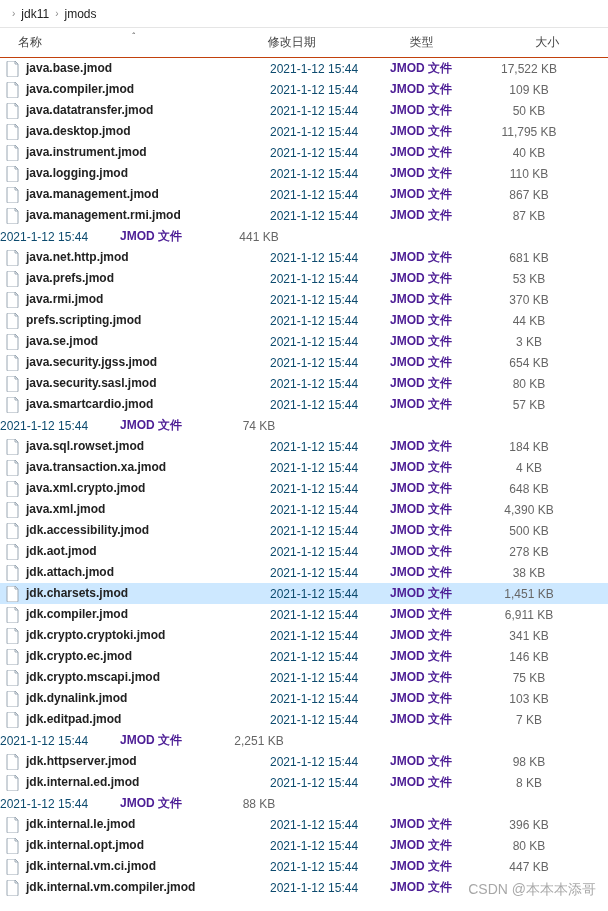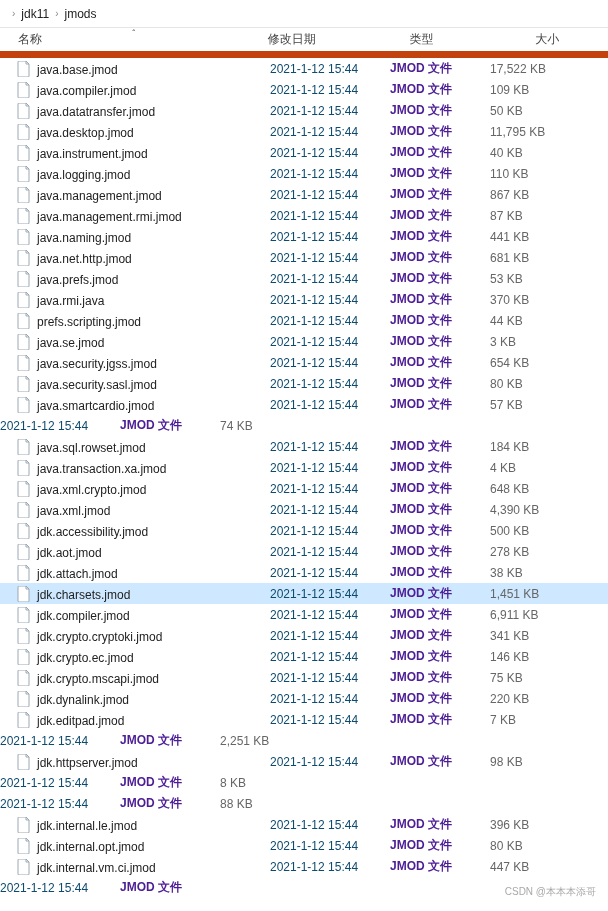--- a/index.html
+++ b/index.html
@@ -23,21 +23,21 @@
   }
   .breadcrumb .chev {
     color: #8a8a8a;
     margin: 0 6px;
     font-size: 10px;
   }
   .headers {
     display: flex;
     align-items: center;
     height: 30px;
-    border-bottom: 7px solid #c2410c;
+    border-bottom: 1px solid #c2410c;
     background: #fff;
     user-select: none;
     position: relative;
   }
   .col-name  { width: 270px; padding-left: 18px; }
   .col-date  { width: 120px; }
   .col-type  { width: 100px; margin-left: 23px; }
   .col-size  { width: 100px; text-align: center; padding-right: 22px; }
   .hd {
     color: #444;
@@ -56,33 +56,33 @@
   .row {
     display: flex;
     align-items: center;
     height: 21px;
     font-size: 12px;
   }
   .row.selected {
     background: #cde8ff;
   }
   .row .cell { overflow: hidden; white-space: nowrap; text-overflow: ellipsis; }
-  .row .c-name  { width: 270px; padding-left: 17px; display: flex; align-items: flex-end; gap: 6px; }
+  .row .c-name  { width: 270px; padding-left: 6px; display: flex; align-items: flex-start; gap: 6px; font-weight: bold; }
   .row .c-date  { width: 120px; color: #0c4a6e; }
   .row .c-type  { width: 100px; color: #4c1d95; font-weight: bold; }
-  .row .c-size  { width: 100px; text-align: left; padding-right: 22px; color: #666; }
+  .row .c-size  { width: 100px; text-align: center; padding-right: 22px; color: #666; }
   .file-icon { width: 14px; height: 16px; display: inline-flex; align-items: center; justify-content: center; flex-shrink: 0; }
   .file-icon svg { width: 14px; height: 16px; }
   .fname { color: #222; }
   .watermark {
     position: absolute;
     right: 12px;
     bottom: 12px;
     color: rgba(120,120,120,0.65);
-    font-size: 10px;
+    font-size: 14px;
     pointer-events: none;
   }
 </style>
 </head>
 <body>
 
 <div class="breadcrumb">
   <span class="chev">›</span>
   <span>jdk11</span>
   <span class="chev">›</span>
@@ -212,29 +212,20 @@
             <path d="M9 0 v3 h3" fill="none" stroke="#9aa7b3" stroke-width="1"></path>
           </svg>
         </span>
         <span class="fname">java.management.rmi.jmod</span>
       </div>
       <div class="cell c-date">2021-1-12 15:44</div>
       <div class="cell c-type">JMOD 文件</div>
       <div class="cell c-size">87 KB</div>
     </div>
     <div class="row">
-      <div class="cell c-name">
-        <span class="file-icon">
-          <svg viewBox="0 0 14 16">
-            <path d="M2 0 h7 l3 3 v12 a1 1 0 0 1 -1 1 H2 a1 1 0 0 1 -1 -1 V1 a1 1 0 0 1 1 -1 z" fill="#fff" stroke="#9aa7b3" stroke-width="1"></path>
-            <path d="M9 0 v3 h3" fill="none" stroke="#9aa7b3" stroke-width="1"></path>
-          </svg>
-        </span>
-        <span class="fname">java.naming.jmod</span>
-      </div>
       <div class="cell c-date">2021-1-12 15:44</div>
       <div class="cell c-type">JMOD 文件</div>
       <div class="cell c-size">441 KB</div>
     </div>
     <div class="row">
       <div class="cell c-name">
         <span class="file-icon">
           <svg viewBox="0 0 14 16">
             <path d="M2 0 h7 l3 3 v12 a1 1 0 0 1 -1 1 H2 a1 1 0 0 1 -1 -1 V1 a1 1 0 0 1 1 -1 z" fill="#fff" stroke="#9aa7b3" stroke-width="1"></path>
             <path d="M9 0 v3 h3" fill="none" stroke="#9aa7b3" stroke-width="1"></path>
@@ -261,21 +252,21 @@
       <div class="cell c-size">53 KB</div>
     </div>
     <div class="row">
       <div class="cell c-name">
         <span class="file-icon">
           <svg viewBox="0 0 14 16">
             <path d="M2 0 h7 l3 3 v12 a1 1 0 0 1 -1 1 H2 a1 1 0 0 1 -1 -1 V1 a1 1 0 0 1 1 -1 z" fill="#fff" stroke="#9aa7b3" stroke-width="1"></path>
             <path d="M9 0 v3 h3" fill="none" stroke="#9aa7b3" stroke-width="1"></path>
           </svg>
         </span>
-        <span class="fname">java.rmi.java</span>
+        <span class="fname">java.rmi.jmod</span>
       </div>
       <div class="cell c-date">2021-1-12 15:44</div>
       <div class="cell c-type">JMOD 文件</div>
       <div class="cell c-size">370 KB</div>
     </div>
     <div class="row">
       <div class="cell c-name">
         <span class="file-icon">
           <svg viewBox="0 0 14 16">
             <path d="M2 0 h7 l3 3 v12 a1 1 0 0 1 -1 1 H2 a1 1 0 0 1 -1 -1 V1 a1 1 0 0 1 1 -1 z" fill="#fff" stroke="#9aa7b3" stroke-width="1"></path>
@@ -522,21 +513,21 @@
         <span class="file-icon">
           <svg viewBox="0 0 14 16">
             <path d="M2 0 h7 l3 3 v12 a1 1 0 0 1 -1 1 H2 a1 1 0 0 1 -1 -1 V1 a1 1 0 0 1 1 -1 z" fill="#fff" stroke="#9aa7b3" stroke-width="1"></path>
             <path d="M9 0 v3 h3" fill="none" stroke="#9aa7b3" stroke-width="1"></path>
           </svg>
         </span>
         <span class="fname">jdk.dynalink.jmod</span>
       </div>
       <div class="cell c-date">2021-1-12 15:44</div>
       <div class="cell c-type">JMOD 文件</div>
-      <div class="cell c-size">220 KB</div>
+      <div class="cell c-size">103 KB</div>
     </div>
     <div class="row">
       <div class="cell c-name">
         <span class="file-icon">
           <svg viewBox="0 0 14 16">
             <path d="M2 0 h7 l3 3 v12 a1 1 0 0 1 -1 1 H2 a1 1 0 0 1 -1 -1 V1 a1 1 0 0 1 1 -1 z" fill="#fff" stroke="#9aa7b3" stroke-width="1"></path>
             <path d="M9 0 v3 h3" fill="none" stroke="#9aa7b3" stroke-width="1"></path>
           </svg>
         </span>
         <span class="fname">jdk.editpad.jmod</span>
@@ -558,20 +549,29 @@
             <path d="M9 0 v3 h3" fill="none" stroke="#9aa7b3" stroke-width="1"></path>
           </svg>
         </span>
         <span class="fname">jdk.httpserver.jmod</span>
       </div>
       <div class="cell c-date">2021-1-12 15:44</div>
       <div class="cell c-type">JMOD 文件</div>
       <div class="cell c-size">98 KB</div>
     </div>
     <div class="row">
+      <div class="cell c-name">
+        <span class="file-icon">
+          <svg viewBox="0 0 14 16">
+            <path d="M2 0 h7 l3 3 v12 a1 1 0 0 1 -1 1 H2 a1 1 0 0 1 -1 -1 V1 a1 1 0 0 1 1 -1 z" fill="#fff" stroke="#9aa7b3" stroke-width="1"></path>
+            <path d="M9 0 v3 h3" fill="none" stroke="#9aa7b3" stroke-width="1"></path>
+          </svg>
+        </span>
+        <span class="fname">jdk.internal.ed.jmod</span>
+      </div>
       <div class="cell c-date">2021-1-12 15:44</div>
       <div class="cell c-type">JMOD 文件</div>
       <div class="cell c-size">8 KB</div>
     </div>
     <div class="row">
       <div class="cell c-date">2021-1-12 15:44</div>
       <div class="cell c-type">JMOD 文件</div>
       <div class="cell c-size">88 KB</div>
     </div>
     <div class="row">
@@ -610,19 +610,28 @@
             <path d="M9 0 v3 h3" fill="none" stroke="#9aa7b3" stroke-width="1"></path>
           </svg>
         </span>
         <span class="fname">jdk.internal.vm.ci.jmod</span>
       </div>
       <div class="cell c-date">2021-1-12 15:44</div>
       <div class="cell c-type">JMOD 文件</div>
       <div class="cell c-size">447 KB</div>
     </div>
     <div class="row">
+      <div class="cell c-name">
+        <span class="file-icon">
+          <svg viewBox="0 0 14 16">
+            <path d="M2 0 h7 l3 3 v12 a1 1 0 0 1 -1 1 H2 a1 1 0 0 1 -1 -1 V1 a1 1 0 0 1 1 -1 z" fill="#fff" stroke="#9aa7b3" stroke-width="1"></path>
+            <path d="M9 0 v3 h3" fill="none" stroke="#9aa7b3" stroke-width="1"></path>
+          </svg>
+        </span>
+        <span class="fname">jdk.internal.vm.compiler.jmod</span>
+      </div>
       <div class="cell c-date">2021-1-12 15:44</div>
       <div class="cell c-type">JMOD 文件</div>
       <div class="cell c-size"></div>
     </div>
   </div>
 
 <div class="watermark">CSDN @本本本添哥</div>
 
 </body></html>

